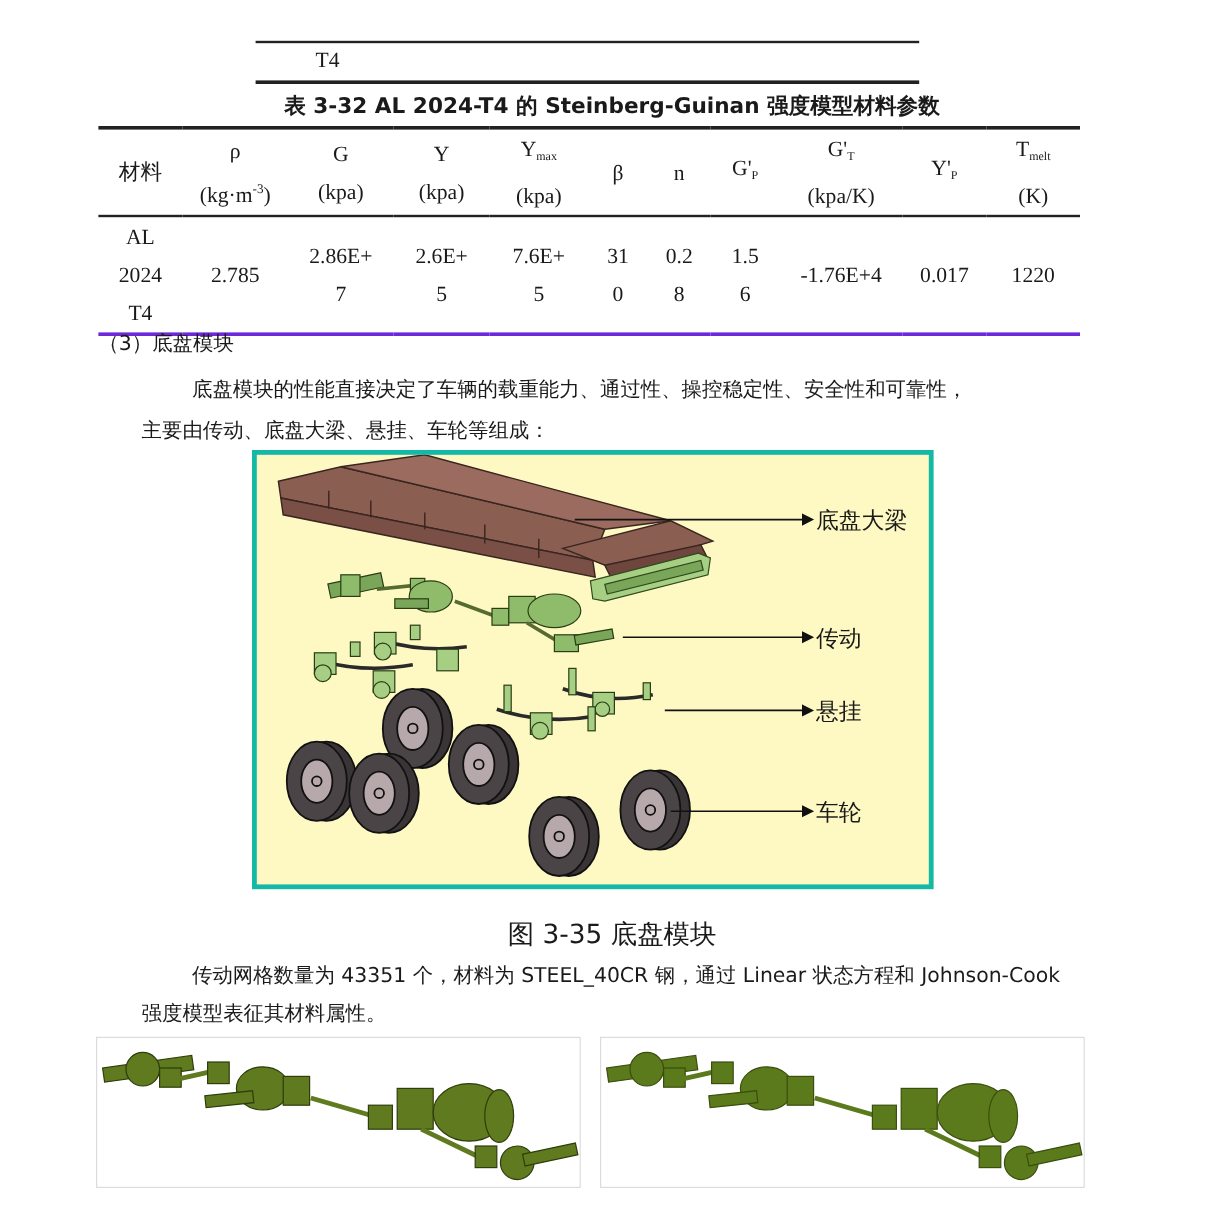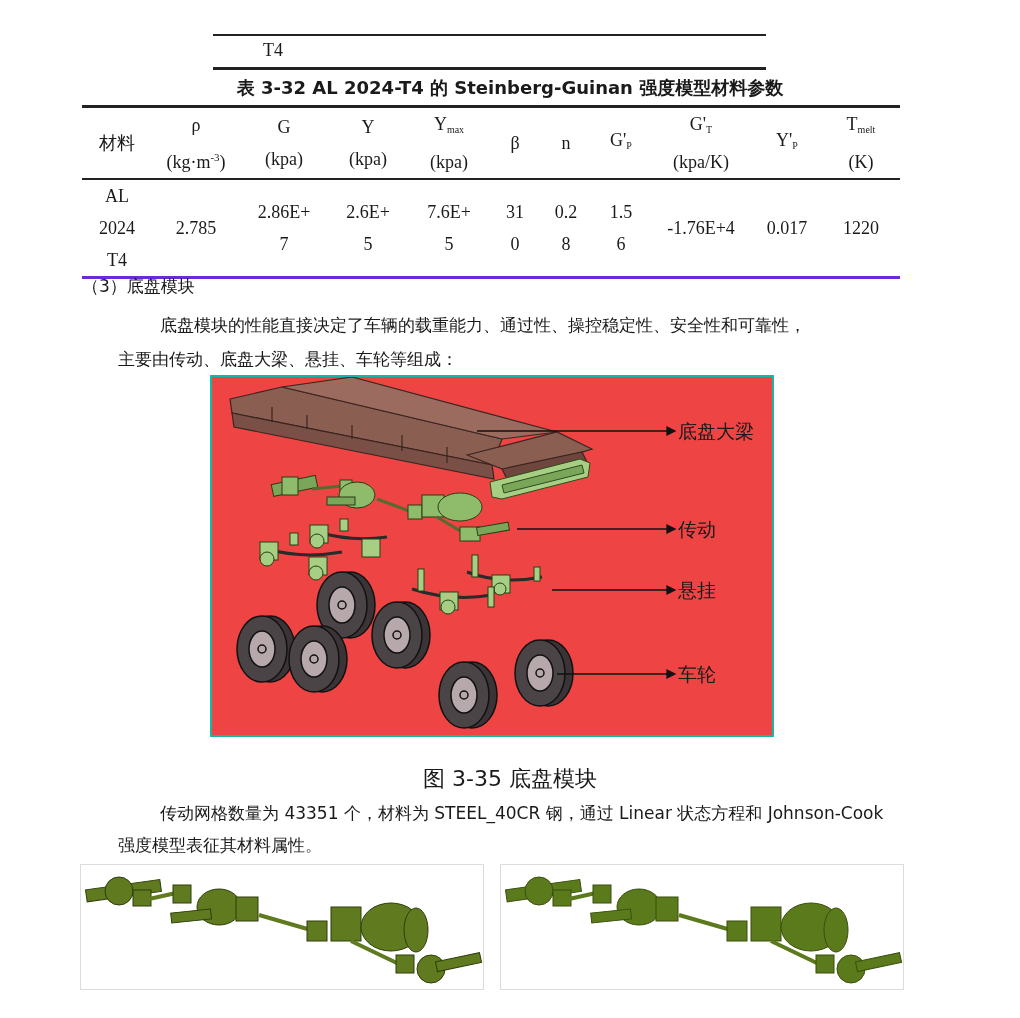--- a/index.html
+++ b/index.html
@@ -22,21 +22,21 @@
   .tbl tbody td { height: 94px; vertical-align: middle; }
   .sub { font-size: 10px; vertical-align: -3px; }
   .sup { font-size: 11px; vertical-align: 7px; }
   .cjk { font-family: "DejaVu Sans", sans-serif; font-size: 18px; }
 
   .section { position: absolute; left: 82px; top: 275px; font-size: 17px; }
   .para { position: absolute; left: 82px; width: 820px; font-size: 17px; line-height: 34px; margin-left: 36px; }
   .indent { text-indent: 42px; }
 
   .figure-box { position: absolute; left: 210px; top: 375px; width: 560px; height: 358px;
-                border: 2px solid #14b8a6; background: #ef4444; font-family: Liberation Serif, serif; }
+                border: 4px solid #14b8a6; background: #fef9c3; font-family: Liberation Serif, serif; }
   .callout { position: absolute; font-size: 19px; }
   .sub-figure { position: absolute; top: 864px; width: 402px; height: 124px; border: 1px solid #dcdcdc; background: #fff; }
 </style>
 </head>
 <body>
 
 <div class="prev-rule" style="top:34px;height:2px;"></div>
 <div class="prev-cell serif">T4</div>
 <div class="prev-rule" style="top:67px;height:3px;"></div>
 

